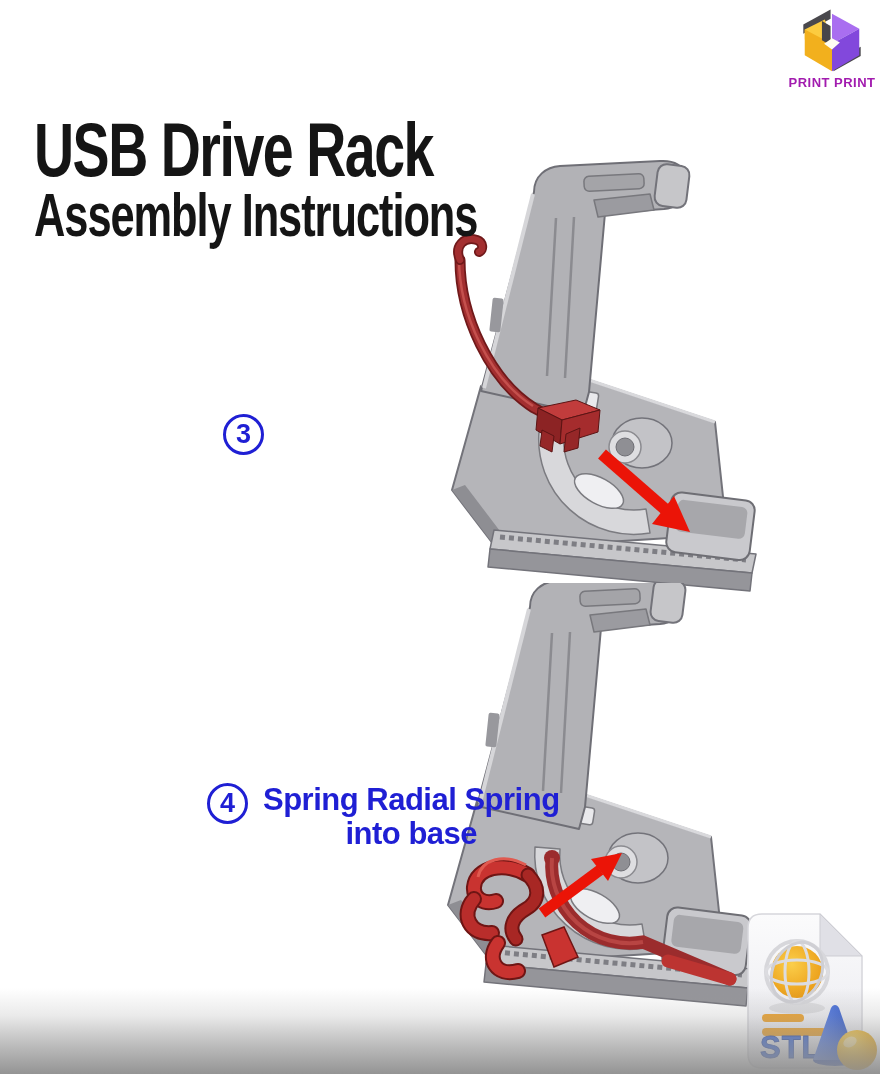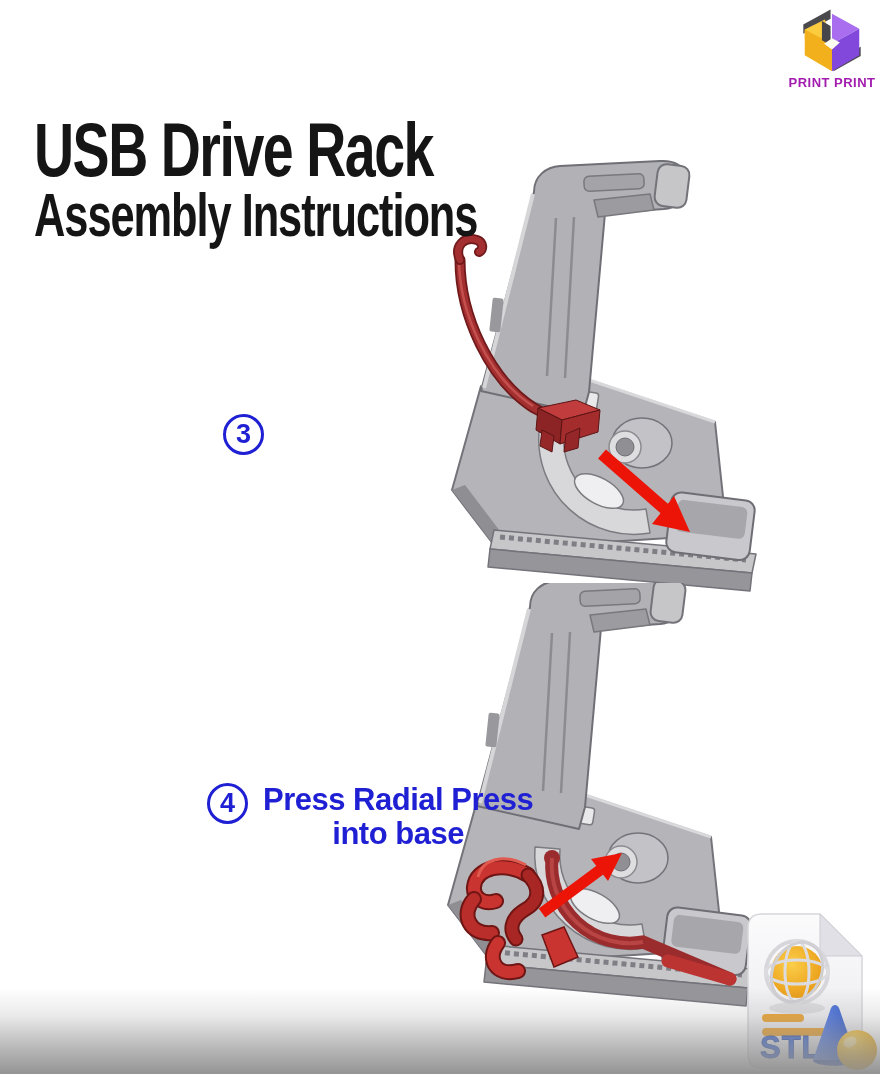--- a/index.html
+++ b/index.html
@@ -156,21 +156,21 @@
 
     <g>
       <line x1="142" y1="330" x2="200" y2="287" stroke="#eb1407" stroke-width="11"></line>
       <polygon points="222,270 208,298 191,276" fill="#eb1407"></polygon>
     </g>
   </svg>
 
   <div class="step-label" id="step4-label">
     <div class="step-circle">4</div>
     <div class="step-text">
-      <div>Press Radial Press</div>
+      <div>Spring Radial Spring</div>
       <div>into base</div>
     </div>
   </div>
 
   <svg id="stl-icon" width="146" height="172" viewBox="0 0 146 172">
     <defs>
       <linearGradient id="pageGrad" x1="0" y1="0" x2="0" y2="1">
         <stop offset="0" stop-color="#fbfbfc"></stop>
           <stop offset="1" stop-color="#e9e9ee"></stop>
       </linearGradient>

